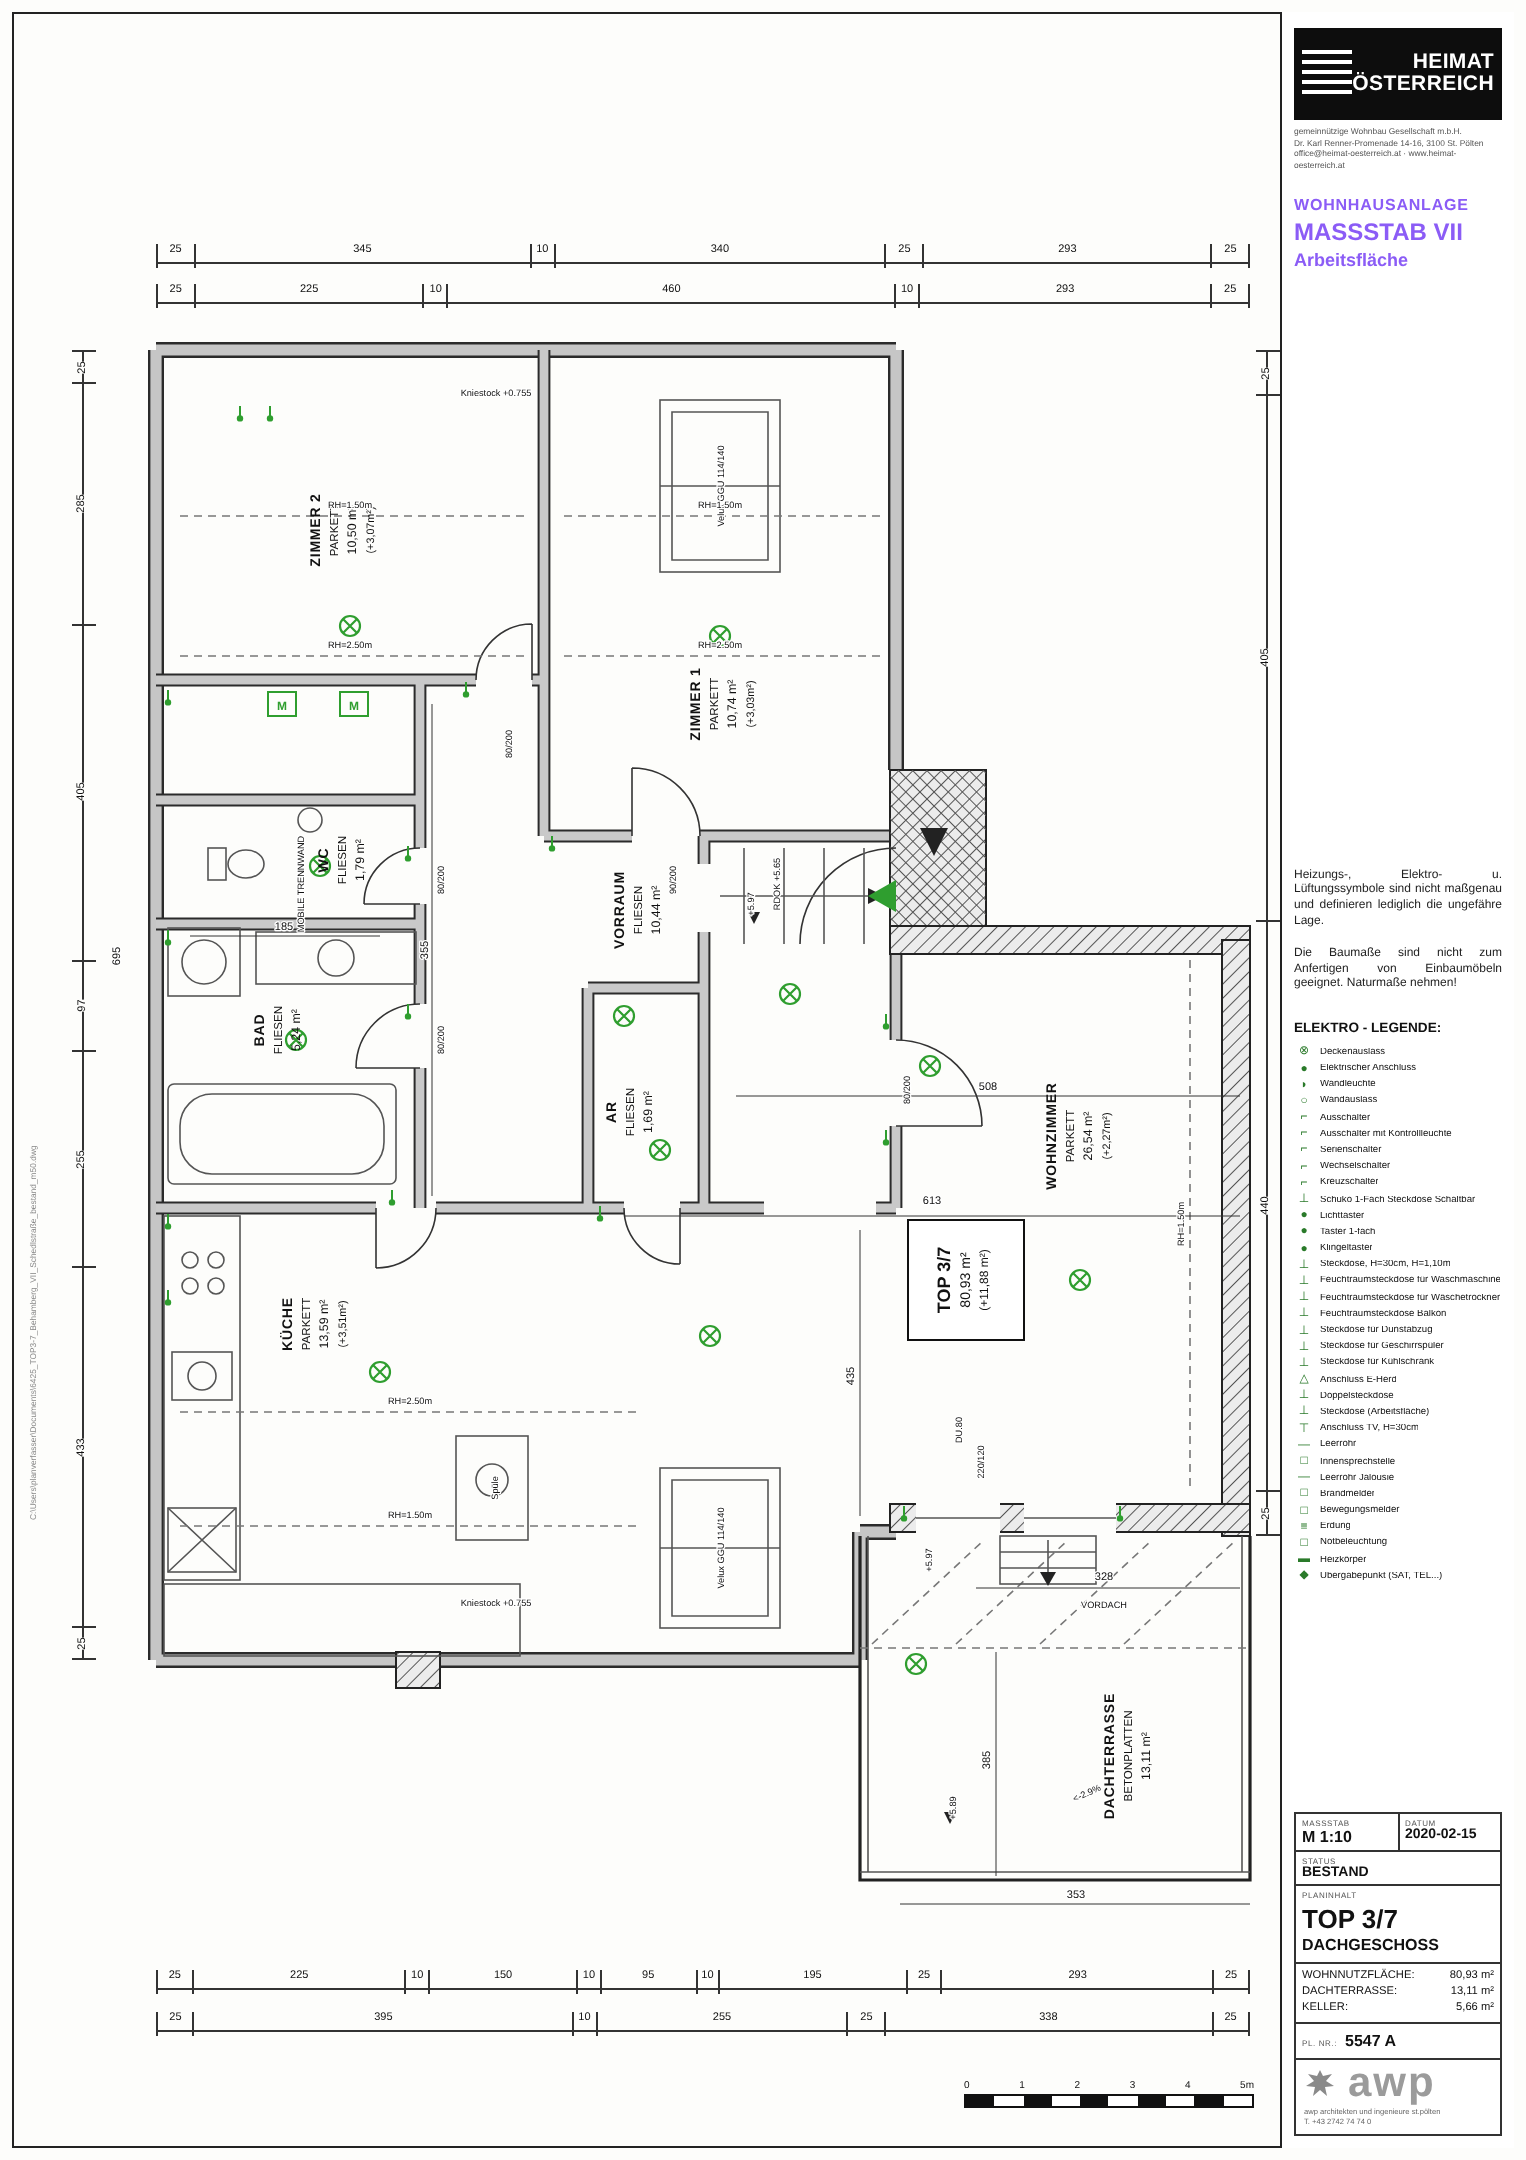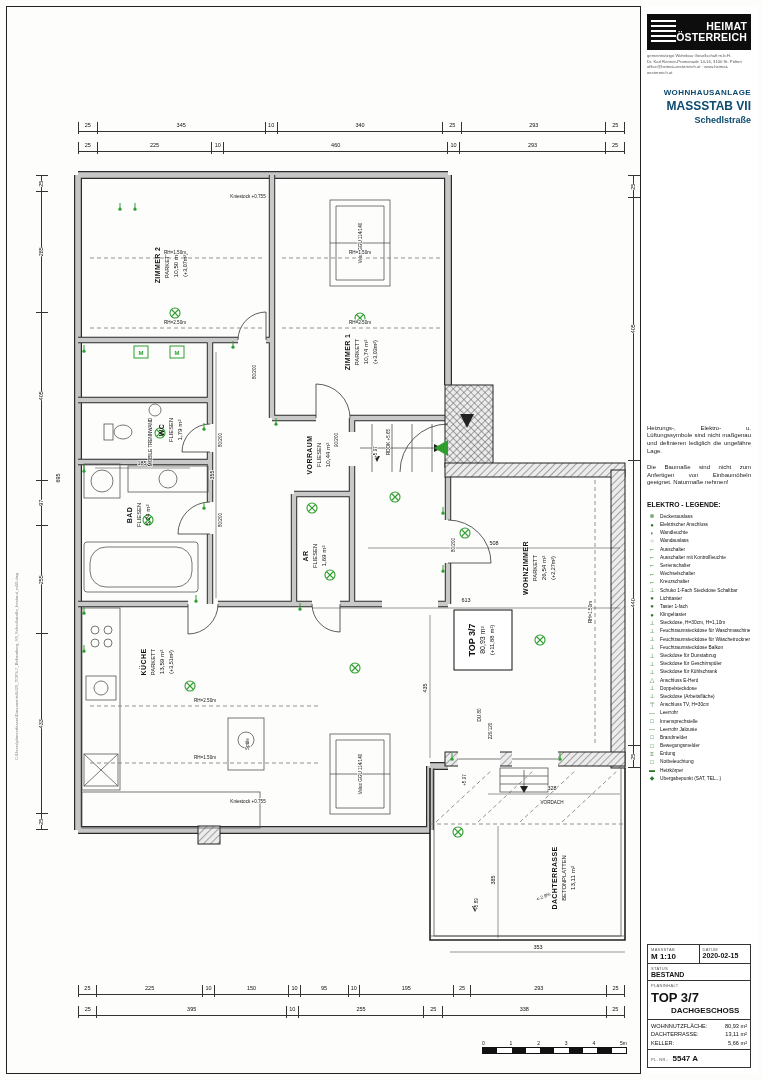--- a/index.html
+++ b/index.html
@@ -42,46 +42,46 @@
   .chain-h::after{content:"";position:absolute;left:0;right:0;bottom:2px;border-bottom:.8px solid #333;}
   .dim{font-size:5.5px;line-height:1;transform:translateY(1px);background:#fdfdfb;z-index:1;}
   .chain-v{width:12px;flex-direction:column;}
   .chain-v .seg{position:relative;border-top:.8px solid #333;display:flex;align-items:center;justify-content:center;}
   .chain-v .seg:last-child{border-bottom:.8px solid #333;}
   .chain-v::after{content:"";position:absolute;top:0;bottom:0;left:5px;border-left:.8px solid #333;}
   .chain-v .dim{transform:rotate(-90deg);white-space:nowrap;}
   
   .panel{position:absolute;left:640px;top:6px;width:117px;height:1068px;background:#fff;
          border-left:1.2px solid #222;box-sizing:border-box;padding:8px 6px 6px;display:flex;flex-direction:column;}
-  .hlogo{align-self:flex-end;width:104px;height:36px;background:#0d0d0d;display:flex;align-items:center;
+  .hlogo{align-self:flex-end;width:104px;height:46px;background:#0d0d0d;display:flex;align-items:center;
          padding:4px;box-sizing:border-box;}
   .hstripes{width:26px;height:24px;background:repeating-linear-gradient(180deg,#fff 0 2px,#0d0d0d 2px 5px);}
   .hlogo-text{flex:1;color:#fff;font-weight:bold;font-size:10.5px;line-height:1.05;text-align:right;letter-spacing:.2px;}
   .company{font-size:4.2px;color:#555;margin-top:3px;line-height:1.35;}
-  .project{margin-top:12px;text-align:right;color:#0c4a6e;font-weight:bold;}
+  .project{margin-top:12px;text-align:left;color:#8b5cf6;font-weight:bold;}
   .p1{font-size:8px;letter-spacing:.4px;}
   .p2{font-size:12px;margin-top:2px;}
   .p3{font-size:9px;margin-top:2px;}
   .notes{margin-top:300px;font-size:6px;line-height:1.3;text-align:justify;color:#222;}
   .notes div + div{margin-top:8px;}
   .ltitle{margin-top:14px;font-weight:bold;font-size:6.8px;}
   .legend{margin-top:4px;}
   .lrow{display:flex;align-items:center;gap:3px;height:8.2px;}
   .lsym{flex:0 0 10px;font-size:6px;color:#2a7a2a;line-height:1;text-align:center;}
   .llab{font-size:4.8px;white-space:nowrap;overflow:hidden;}
   .meta{margin-top:auto;border:1px solid #333;}
   .mrow{display:flex;border-bottom:1px solid #333;}
   .mrow:last-child{border-bottom:none;}
   .mcell{flex:1;padding:2px 3px;}
   .mcell + .mcell{border-left:1px solid #333;}
   .mlab{font-size:4px;color:#555;letter-spacing:.3px;}
   .mval{font-size:8px;font-weight:bold;}
   .mval2{font-size:7px;}
   .ptop{font-size:13px;font-weight:bold;margin:2px 0 1px;}
-  .pgesch{font-size:8px;font-weight:bold;margin-bottom:2px;margin-left:20px;}
+  .pgesch{font-size:8px;font-weight:bold;margin-bottom:2px;}
   .arow{display:flex;justify-content:space-between;font-size:5.6px;line-height:1.5;}
   .plnr{border:1px solid #333;border-top:0;display:flex;align-items:baseline;gap:4px;padding:4px 3px;}
   .plval{font-size:8px;font-weight:bold;}
   .awp{border:1px solid #333;border-top:0;padding:3px 4px;}
   .awprow{display:flex;align-items:center;gap:6px;}
   .awptext{font-size:21px;font-weight:bold;color:#9b9b9b;letter-spacing:1px;line-height:.9;}
   .awplines{font-size:3.8px;color:#666;margin-top:2px;line-height:1.35;}
   
   .scalebar{position:absolute;left:482px;top:1040px;width:145px;}
   .scalelabels{display:flex;justify-content:space-between;font-size:5px;margin-bottom:1px;}
@@ -546,21 +546,21 @@
       </div>
     </div>
     <div class="company">
         <div>gemeinnützige Wohnbau Gesellschaft m.b.H.</div>
         <div>Dr. Karl Renner-Promenade 14-16, 3100 St. Pölten</div>
         <div>office@heimat-oesterreich.at · www.heimat-oesterreich.at</div>
       </div>
     <div class="project">
       <div class="p1">WOHNHAUSANLAGE</div>
       <div class="p2">MASSSTAB VII</div>
-      <div class="p3">Schedlstraße</div>
+      <div class="p3">Arbeitsfläche</div>
     </div>
     <div class="notes">
         <div>Heizungs-, Elektro- u. Lüftungssymbole sind nicht maßgenau und definieren lediglich die ungefähre Lage.</div>
         <div>Die Baumaße sind nicht zum Anfertigen von Einbaumöbeln geeignet. Naturmaße nehmen!</div>
       </div>
     <div class="ltitle">ELEKTRO - LEGENDE:</div>
     <div class="legend" id="legend-list">
         <div class="lrow">
           <span class="lsym">⊗</span>
           <span class="llab">Deckenauslass</span>
@@ -732,14 +732,26 @@
               <span>KELLER:</span>
               <span class="aval">5,66 m²</span>
             </div>
           </div>
       </div>
     </div>
     <div class="plnr">
       <span class="mlab">PL. NR.:</span>
       <span class="plval">5547 A</span>
     </div>
+    <div class="awp">
+      <div class="awprow">
+        <svg width="16" height="16" viewBox="0 0 16 16">
+          <path d="M8 1 L9.5 4 L14 3 L11 6.5 L15 9 L10.5 9.5 L11.5 14 L8 11 L4.5 14 L5.5 9.5 L1 9 L5 6.5 L2 3 L6.5 4 Z" fill="#8a8a8a"></path>
+        </svg>
+        <div class="awptext">awp</div>
+      </div>
+      <div class="awplines">
+          <div>awp architekten und ingenieure st.pölten</div>
+          <div>T. +43 2742 74 74 0</div>
+        </div>
+    </div>
   </aside>
 </div>
 
 </body></html>

